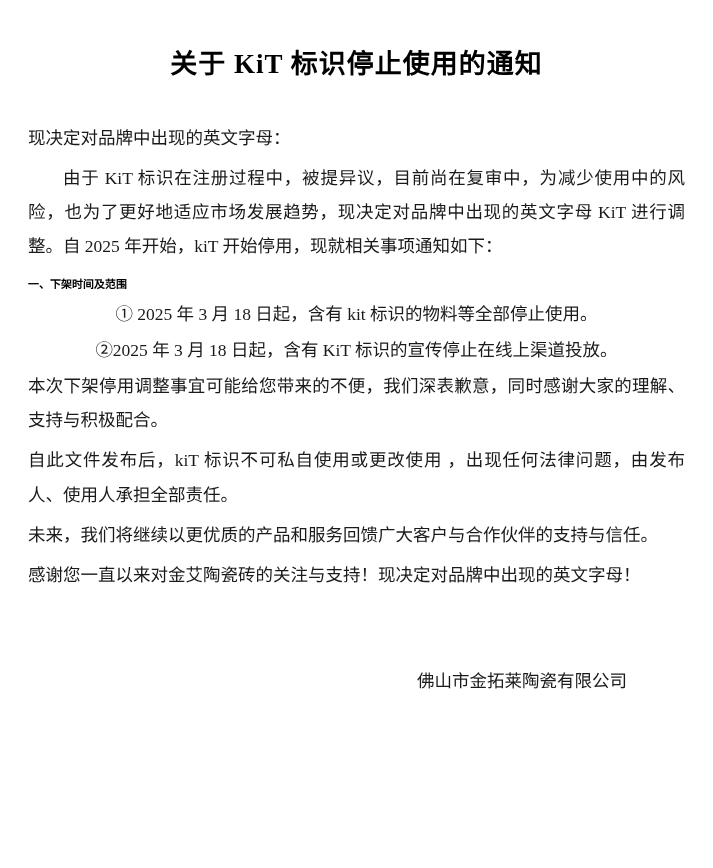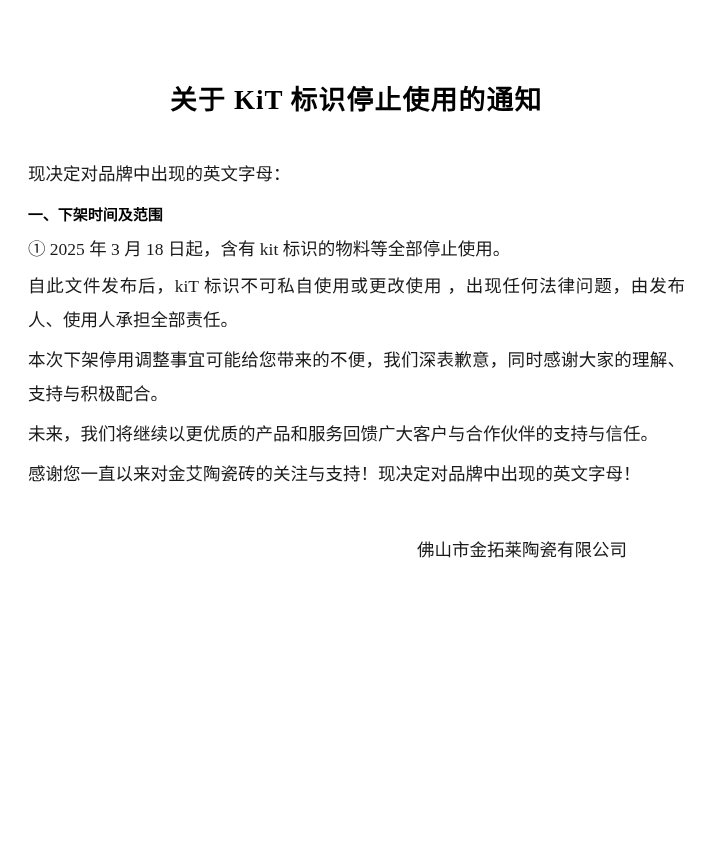--- a/index.html
+++ b/index.html
@@ -19,53 +19,54 @@
     width: 713px;
     height: 868px;
     box-sizing: border-box;
     padding: 0 28px;
   }
   .doc-title {
     text-align: center;
     font-size: 27px;
     font-weight: bold;
     letter-spacing: 1px;
-    margin: 16px;
-    padding-top: 62px;
+    margin: 0;
+    padding-top: 42px;
     padding-bottom: 6px;
     color: #000;
   }
   .body-block {
     margin-top: 34px;
   }
   p.para {
     font-size: 17.5px;
     line-height: 1.95;
     margin: 0 0 6px 0;
     text-align: justify;
     text-justify: inter-ideograph;
     color: #1a1a1a;
   }
   p.indent {
     text-indent: 2em;
   }
   p.section-head {
-    font-size: 15px;
+    font-size: 11px;
     font-weight: bold;
     line-height: 1.95;
     margin: 10px 0 2px 0;
     color: #000;
   }
   p.list-item {
     font-size: 17.5px;
     line-height: 1.95;
     margin: 0 0 2px 0;
+    text-align: center;
   }
   .sign-block {
-    margin-top: 42px;
+    margin-top: 72px;
     text-align: right;
     padding-right: 58px;
   }
   .sign-block p {
     font-size: 17.5px;
     line-height: 2.05;
     margin: 0;
     color: #1a1a1a;
   }
 </style>
@@ -73,26 +74,28 @@
 <body>
 
 <div class="page">
 
   <h1 class="doc-title">关于 KiT 标识停止使用的通知</h1>
 
   <div class="body-block">
 
     <p class="para">现决定对品牌中出现的英文字母：</p>
 
+    <p class="para indent">由于 KiT 标识在注册过程中，被提异议，目前尚在复审中，为减少使用中的风险，也为了更好地适应市场发展趋势，现决定对品牌中出现的英文字母 KiT 进行调整。自 2025 年开始，kiT 开始停用，现就相关事项通知如下：</p>
 
     <p class="section-head">一、下架时间及范围</p>
     <p class="list-item">① 2025 年 3 月 18 日起，含有 kit 标识的物料等全部停止使用。</p>
+    <p class="list-item">②2025 年 3 月 18 日起，含有 KiT 标识的宣传停止在线上渠道投放。</p>
 
+    <p class="para">本次下架停用调整事宜可能给您带来的不便，我们深表歉意，同时感谢大家的理解、支持与积极配合。</p>
     <p class="para">自此文件发布后，kiT 标识不可私自使用或更改使用 ，出现任何法律问题，由发布人、使用人承担全部责任。</p>
-    <p class="para">本次下架停用调整事宜可能给您带来的不便，我们深表歉意，同时感谢大家的理解、支持与积极配合。</p>
     <p class="para">未来，我们将继续以更优质的产品和服务回馈广大客户与合作伙伴的支持与信任。</p>
     <p class="para">感谢您一直以来对金艾陶瓷砖的关注与支持！现决定对品牌中出现的英文字母！</p>
 
   </div>
 
   <div class="sign-block">
     <p>佛山市金拓莱陶瓷有限公司</p>
   </div>
 
 </div>

